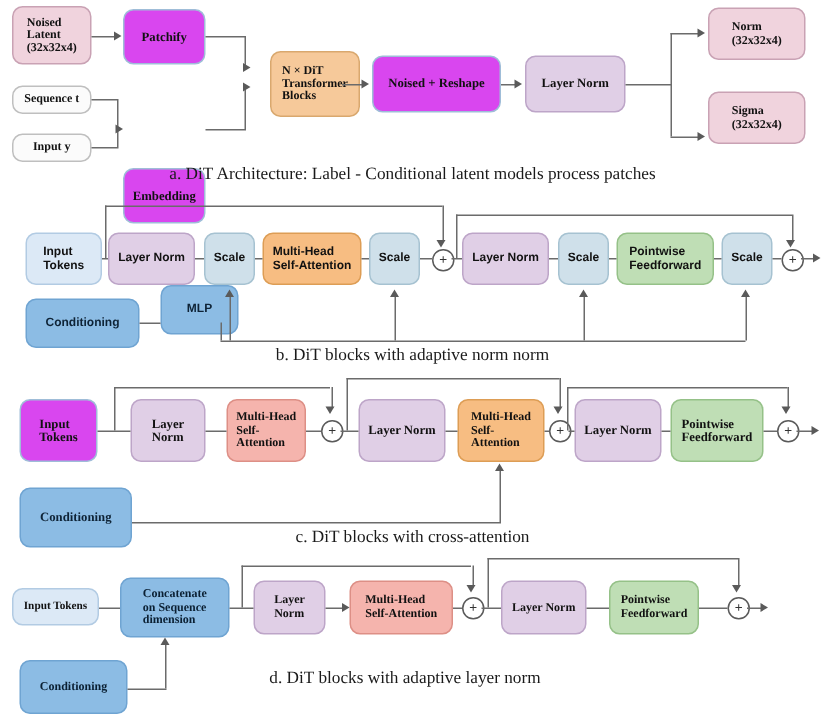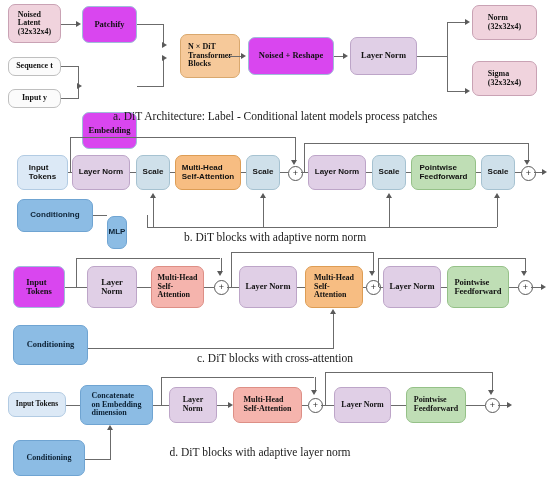--- a/index.html
+++ b/index.html
@@ -153,21 +153,21 @@
 
     <div class="box c-green sans" style="left:411px;top:155px;width:65px;height:35px;font-size:8px;">Pointwise
 Feedforward</div>
 
     <div class="box c-steel sans" style="left:481px;top:155px;width:34px;height:35px;font-size:8px;">Scale</div>
 
     <div class="plus" style="left:521px;top:166px;">+</div>
 
     <div class="box c-blue2 sans" style="left:17px;top:199px;width:76px;height:33px;font-size:8px;color:#0e2336;">Conditioning</div>
 
-    <div class="box c-blue2 sans" style="left:107px;top:216px;width:20px;height:33px;font-size:8px;color:#0e2336;">MLP</div>
+    <div class="box c-blue2 sans" style="left:107px;top:190px;width:52px;height:33px;font-size:8px;color:#0e2336;">MLP</div>
 
     <div class="ln lnh" style="left:68px;top:172px;width:4px;"></div>
     <div class="ln lnh" style="left:130px;top:172px;width:6px;"></div>
     <div class="ln lnh" style="left:170px;top:172px;width:5px;"></div>
     <div class="ln lnh" style="left:241px;top:172px;width:5px;"></div>
     <div class="ln lnh" style="left:280px;top:172px;width:8px;"></div>
     <div class="ln lnh" style="left:301px;top:172px;width:7px;"></div>
     <div class="ln lnh" style="left:366px;top:172px;width:6px;"></div>
     <div class="ln lnh" style="left:406px;top:172px;width:5px;"></div>
     <div class="ln lnh" style="left:476px;top:172px;width:5px;"></div>
@@ -267,21 +267,21 @@
     <div class="arw arw-u" style="left:329.5px;top:309px;"></div>
 
     <div class="cap" style="left:0;top:352px;width:550px;">c. DiT blocks with cross-attention</div>
   </div>
 
   <div>
 
     <div class="box c-lblue" style="left:8px;top:392px;width:58px;height:25px;font-size:7.5px;">Input Tokens</div>
 
     <div class="box c-blue2" style="left:80px;top:385px;width:73px;height:40px;font-size:8px;color:#0b2033;">Concatenate
-on Embedding
+on Sequence
 dimension</div>
 
     <div class="box c-purple" style="left:169px;top:387px;width:48px;height:36px;font-size:8px;">Layer
 Norm</div>
 
     <div class="box c-red" style="left:233px;top:387px;width:69px;height:36px;font-size:8px;">Multi-Head
 Self-Attention</div>
 
     <div class="plus" style="left:308px;top:398px;">+</div>
 
@@ -312,16 +312,16 @@
 
     <div class="ln lnv" style="left:325px;top:372px;height:33px;"></div>
     <div class="ln lnh" style="left:325px;top:372px;width:167px;"></div>
     <div class="ln lnv" style="left:491.5px;top:372px;height:19px;"></div>
     <div class="arw arw-d" style="left:488px;top:390px;"></div>
 
     <div class="ln lnh" style="left:85px;top:459px;width:26px;"></div>
     <div class="ln lnv" style="left:110px;top:430px;height:29px;"></div>
     <div class="arw arw-u" style="left:106.5px;top:425px;"></div>
 
-    <div class="cap" style="left:50px;top:446px;width:420px;">d. DiT blocks with adaptive layer norm</div>
+    <div class="cap" style="left:60px;top:446px;width:420px;">d. DiT blocks with adaptive layer norm</div>
   </div>
 
 </div>
 
 </body></html>

